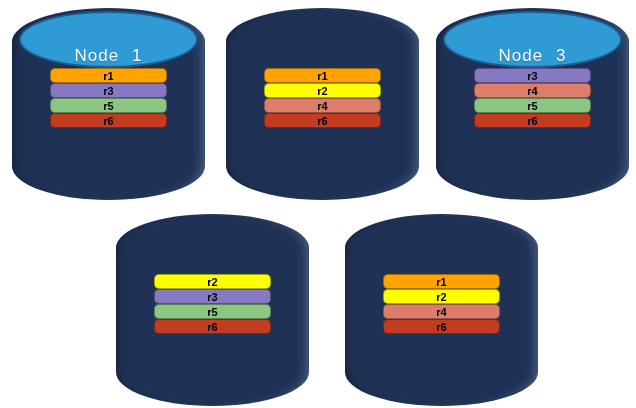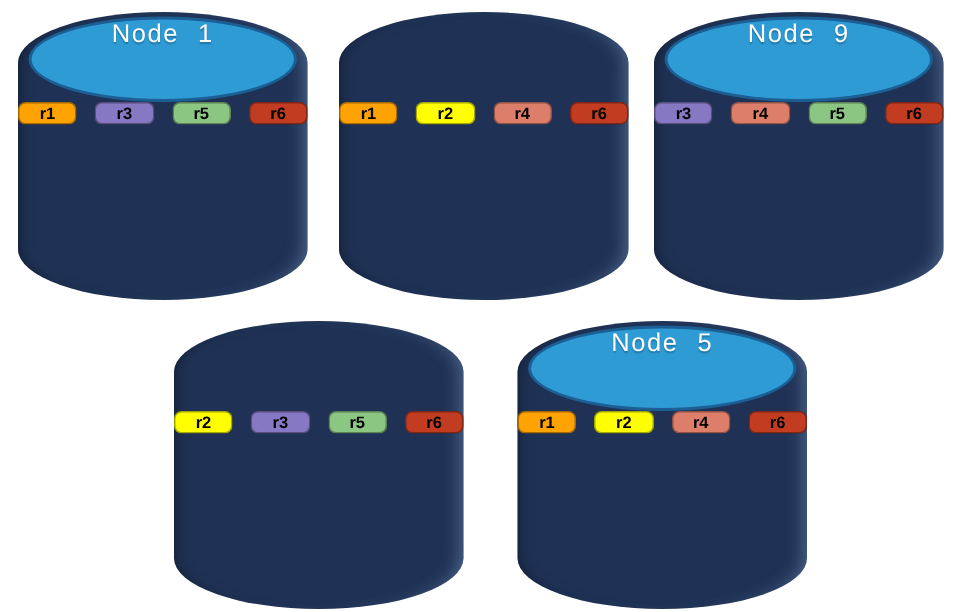--- a/index.html
+++ b/index.html
@@ -13,30 +13,30 @@
     background:var(--body,#1F3255);
     border-radius:50% / 34px;
     box-shadow: inset -10px 0 12px -8px rgba(140,170,210,.45),
                 inset 8px 0 10px -8px rgba(0,0,0,.5);
   }
   .cyl-top {
     position:absolute; top:3px; left:7px; right:7px; height:57px;
     background:var(--top,#2E9BD5);
     border:2px solid var(--topBorder,#1B5F94);
     border-radius:50%;
-    display:flex; align-items:flex-start; justify-content:center;
+    display:flex; align-items:flex-end; justify-content:center;
     box-sizing:border-box;
   }
   .node-label {
     color:#ffffff; font-size:17px; letter-spacing:1px; word-spacing:7px;
     text-shadow:0 1px 1px rgba(0,0,0,.25);
   }
   .bars {
     position:absolute; top:60px; left:0; right:0;
-    display:flex; flex-direction:row; align-items:center; gap:12px;
+    display:flex; flex-direction:column; align-items:center; 
   }
   .bar {
     width:117px; height:15px; box-sizing:border-box;
     border-radius:5px; border:1px solid rgba(0,0,0,.35);
     display:flex; align-items:center; justify-content:center;
     font-weight:bold; font-size:11px; color:#000;
     background:#999;
   }
   
   .n0 { left:12px;  top:8px; }
@@ -69,21 +69,21 @@
       <div class="bar" style="background: rgb(255, 163, 2);">r1</div>
       <div class="bar" style="background: rgb(255, 255, 0);">r2</div>
       <div class="bar" style="background: rgb(221, 126, 107);">r4</div>
       <div class="bar" style="background: rgb(194, 60, 34);">r6</div>
     </div>
   </div>
 
   <div class="cylinder n2">
     <div class="cyl-body"></div>
     <div class="cyl-top">
-      <span class="node-label">Node 9</span>
+      <span class="node-label">Node 3</span>
     </div>
     <div class="bars">
       <div class="bar" style="background: rgb(134, 120, 194);">r3</div>
       <div class="bar" style="background: rgb(221, 126, 107);">r4</div>
       <div class="bar" style="background: rgb(140, 198, 131);">r5</div>
       <div class="bar" style="background: rgb(194, 60, 34);">r6</div>
     </div>
   </div>
 
   <div class="cylinder n3">
@@ -91,23 +91,20 @@
     <div class="bars">
       <div class="bar" style="background: rgb(255, 255, 0);">r2</div>
       <div class="bar" style="background: rgb(134, 120, 194);">r3</div>
       <div class="bar" style="background: rgb(140, 198, 131);">r5</div>
       <div class="bar" style="background: rgb(194, 60, 34);">r6</div>
     </div>
   </div>
 
   <div class="cylinder n4">
     <div class="cyl-body"></div>
-    <div class="cyl-top">
-      <span class="node-label">Node 5</span>
-    </div>
     <div class="bars">
       <div class="bar" style="background: rgb(255, 163, 2);">r1</div>
       <div class="bar" style="background: rgb(255, 255, 0);">r2</div>
       <div class="bar" style="background: rgb(221, 126, 107);">r4</div>
       <div class="bar" style="background: rgb(194, 60, 34);">r6</div>
     </div>
   </div>
 
 </div>
 

